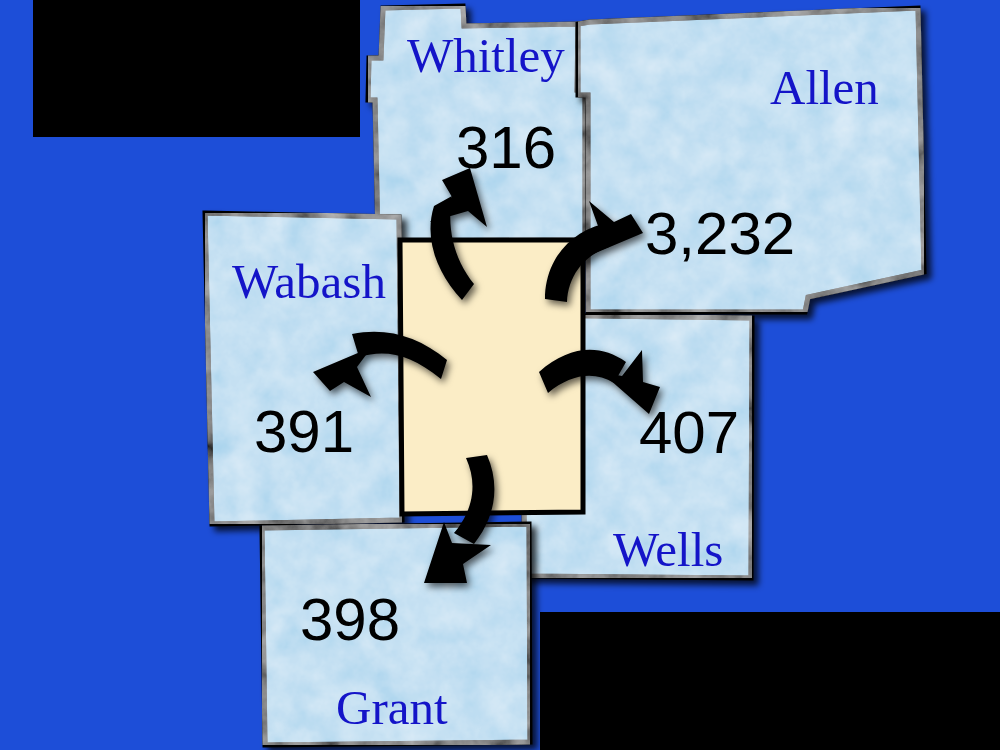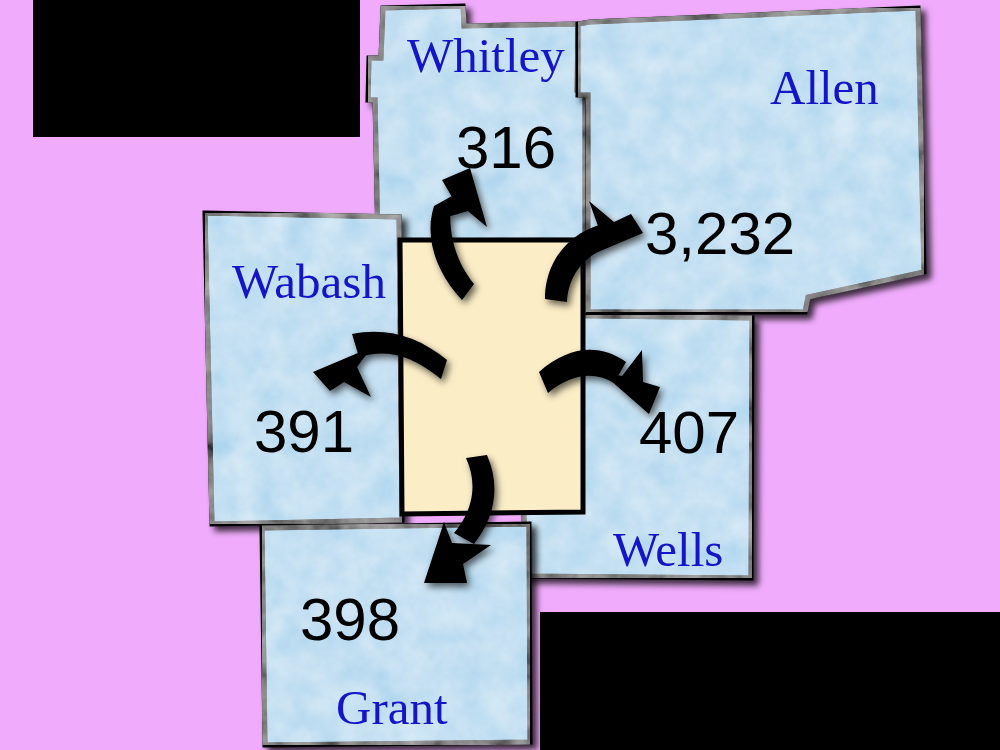--- a/index.html
+++ b/index.html
@@ -8,21 +8,21 @@
     padding: 0;
     background: #ffffff;
   }
   body {
     font-family: "Liberation Serif", serif;
   }
   #stage {
     position: relative;
     width: 1000px;
     height: 750px;
-    background: #f0abfc;
+    background: #1d4ed8;
     overflow: hidden;
   }
   #map-svg {
     position: absolute;
     left: 0;
     top: 0;
     width: 1000px;
     height: 750px;
   }
   .county-name {

